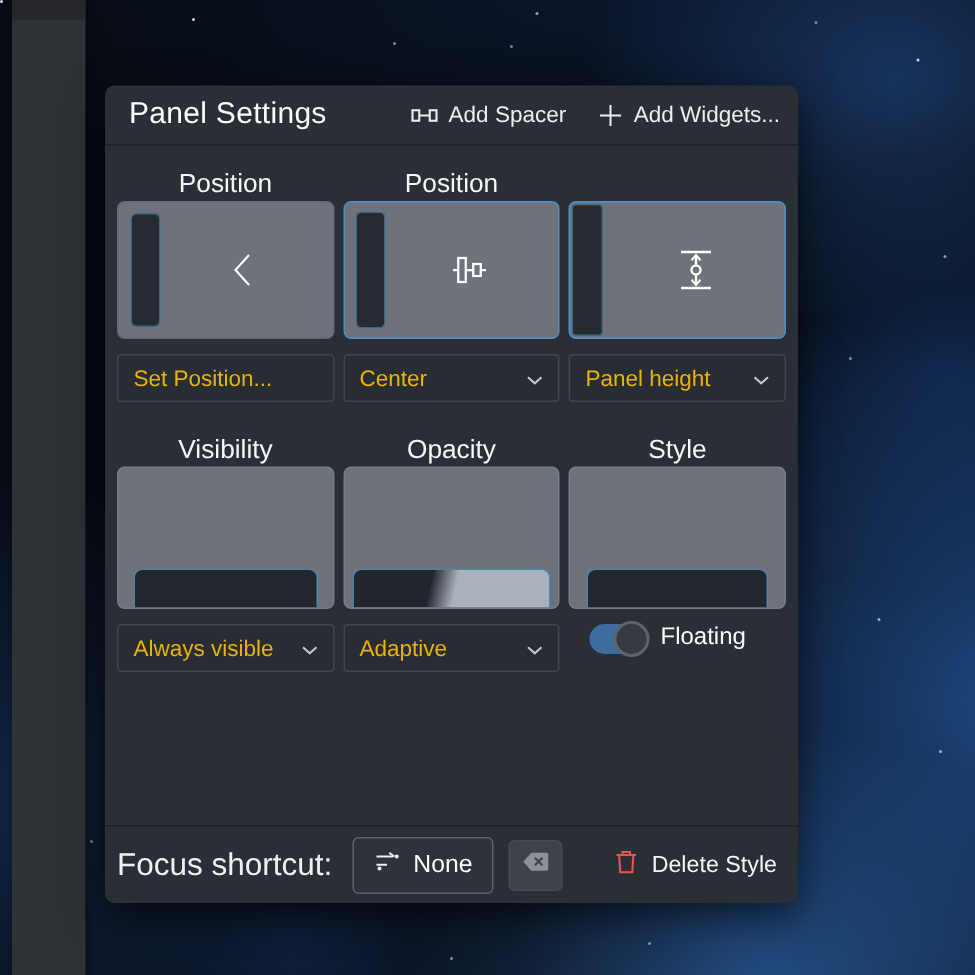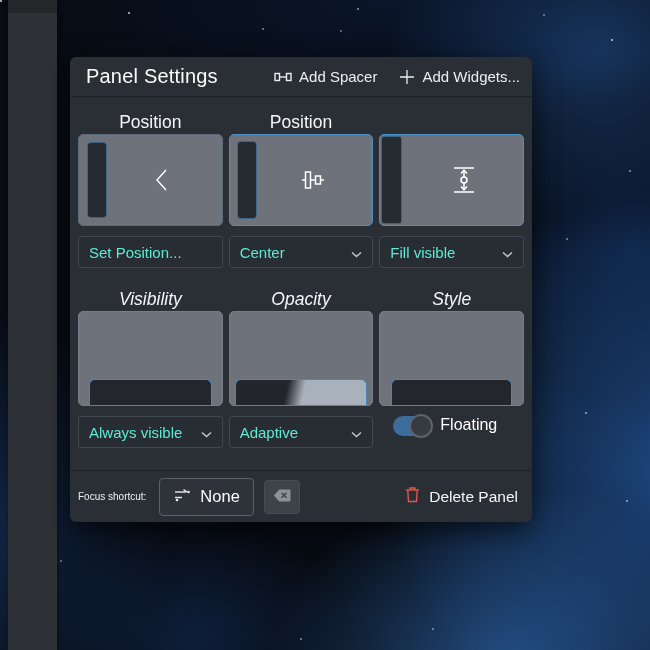--- a/index.html
+++ b/index.html
@@ -32,21 +32,21 @@
       60px 560px 0 0 rgba(255,255,255,.45), 24px 340px 0 0 rgba(255,255,255,.4),
       340px 30px 0 0 rgba(255,255,255,.45), 500px 60px 0 0 rgba(255,255,255,.5); }
 
   
   .panel-strip { position:absolute; left:8px; top:0; width:49px; height:650px;
     background:#2e3136; box-shadow:1px 0 4px rgba(0,0,0,.4); }
   .panel-strip .top-widget { position:absolute; left:0; top:0; width:100%; height:13px;
     background:#242629; }
 
   
-  .dialog { position:absolute; left:70px; top:57px; width:462px; height:465px;
+  .dialog { position:absolute; left:70px; top:57px; width:462px; height:545px;
     background:#2a2f36; border-radius:6px; box-shadow:0 8px 26px rgba(0,0,0,.6);
     color:#f2f4f6; display:flex; flex-direction:column; }
 
   .dlg-header { height:40px; flex:0 0 40px; display:flex; align-items:center;
     padding:0 12px 0 16px; border-bottom:1px solid #1e2227; }
   .dlg-title { font-size:20px; color:#fcfcfc; letter-spacing:.2px; }
   .hdr-actions { margin-left:auto; display:flex; align-items:center; gap:22px; }
   .hdr-btn { display:flex; align-items:center; gap:7px; font-size:15px; color:#eceef0;
     cursor:default;text-align:center; }
   .hdr-btn svg { display:block; }
@@ -72,21 +72,21 @@
 
   .hbar { position:absolute; bottom:0; height:26px; background:#23262c;
     border:1px solid #4b86b4; border-bottom:none; border-radius:6px 6px 0 0; }
   .hbar.vis { left:10px; right:10px; }
   .hbar.opa { left:5px; right:5px;
     background:linear-gradient(102deg,#22252b 0%,#22252b 39%,#a9b1bc 52%,#a9b1bc 100%); }
   .hbar.sty { left:11px; right:11px; }
 
   .ctl-row { margin-top:10px; }
   .btn, .dropdown { height:32px; width:100%; background:#282d34; border:1px solid #41474f;
-    border-radius:3px; color:#5eead4; font-size:15px; display:flex; align-items:center;
+    border-radius:3px; color:#eab308; font-size:15px; display:flex; align-items:center;
     padding:0 10px; cursor:default; }
   .dropdown { justify-content:space-between; }
   .btn span, .dropdown span { white-space:nowrap; }
 
   .floating-cell { display:flex; align-items:flex-start; gap:9px; padding-left:14px; }
   .toggle { position:relative; width:38px; height:20px; border-radius:10px;
     background:#9aa0a6; flex:0 0 auto; }
   .toggle.on { background:#3c6d9c; }
   .toggle .knob { position:absolute; top:-2px; left:-2px; width:24px; height:24px;
     border-radius:50%; background:#363b42; border:2px solid #5c636b; }
@@ -98,21 +98,21 @@
   .spinbox { width:110px; height:34px; background:#21252b; border:1px solid #3daee6;
     border-radius:4px; display:flex; align-items:stretch; overflow:hidden; }
   .spin-btn { width:34px; display:flex; align-items:center; justify-content:center;
     color:#fcfcfc; font-size:19px; font-weight:300; cursor:default; }
   .spin-val { flex:1; display:flex; align-items:center; justify-content:center;
     font-size:16px; color:#fcfcfc; border-left:1px solid #3a4047; border-right:1px solid #3a4047; }
   .caret { display:inline-block; width:1px; height:18px; background:#ffffff; margin-left:2px; }
 
   .dlg-footer { margin-top:auto; height:52px; flex:0 0 52px; border-top:1px solid #1e2227;
     display:flex; align-items:center; padding:0 14px 0 8px; gap:10px; }
-  .footer-label { font-size:10px; color:#eef0f2; margin-right:3px; }
+  .footer-label { font-size:21px; color:#eef0f2; margin-right:3px; }
   .shortcut-btn { height:38px; min-width:86px; background:#2e333a; border:1px solid #5c6167;
     border-radius:4px; color:#fcfcfc; font-size:16.5px; display:flex; align-items:center;
     justify-content:center; gap:9px; padding:0 13px; cursor:default; }
   .clear-btn { height:34px; width:36px; background:#3e434a; border:1px solid #474c53;
     border-radius:4px; display:flex; align-items:center; justify-content:center; cursor:default; }
   .delete-group { margin-left:auto; display:flex; align-items:center; gap:9px; cursor:default; }
   .delete-label { font-size:15.5px; color:#f4f5f6; }
 </style>
 </head>
 <body>
@@ -194,30 +194,30 @@
       </div>
       <div class="dropdown">
         <span>Center</span>
         <span>
           <svg width="11" height="7" viewBox="0 0 11 7" fill="none" stroke="#c4c9ce" stroke-width="1.4">
             <path d="M1 1.5 L5.5 5.5 L10 1.5"></path>
           </svg>
         </span>
       </div>
       <div class="dropdown">
-        <span>Fill visible</span>
-        <span>
-          <svg width="11" height="7" viewBox="0 0 11 7" fill="none" stroke="#c4c9ce" stroke-width="1.4">
-            <path d="M1 1.5 L5.5 5.5 L10 1.5"></path>
-          </svg>
-        </span>
-      </div>
-    </div>
-
-    <div class="grid3" style="margin-top:6px;font-style:italic;">
+        <span>Panel height</span>
+        <span>
+          <svg width="11" height="7" viewBox="0 0 11 7" fill="none" stroke="#c4c9ce" stroke-width="1.4">
+            <path d="M1 1.5 L5.5 5.5 L10 1.5"></path>
+          </svg>
+        </span>
+      </div>
+    </div>
+
+    <div class="grid3" style="margin-top:6px;">
       <div class="sec-label">Visibility</div>
       <div class="sec-label">Opacity</div>
       <div class="sec-label">Style</div>
     </div>
 
     <div class="grid3">
       <div class="pbox pbox2">
         <div class="hbar vis"></div>
       </div>
       <div class="pbox pbox2">
@@ -279,17 +279,17 @@
       </span>
     </div>
     <div class="delete-group">
       <span>
         <svg width="15" height="17" viewBox="0 0 15 17" fill="none" stroke="#e3564c" stroke-width="1.4">
           <path d="M1 4 H14"></path>
           <path d="M5 4 V2 H10 V4"></path>
           <path d="M2.8 4.5 L3.5 15.5 H11.5 L12.2 4.5"></path>
         </svg>
       </span>
-      <span class="delete-label">Delete Panel</span>
+      <span class="delete-label">Delete Style</span>
     </div>
   </div>
 
 </div>
 
 </body></html>

